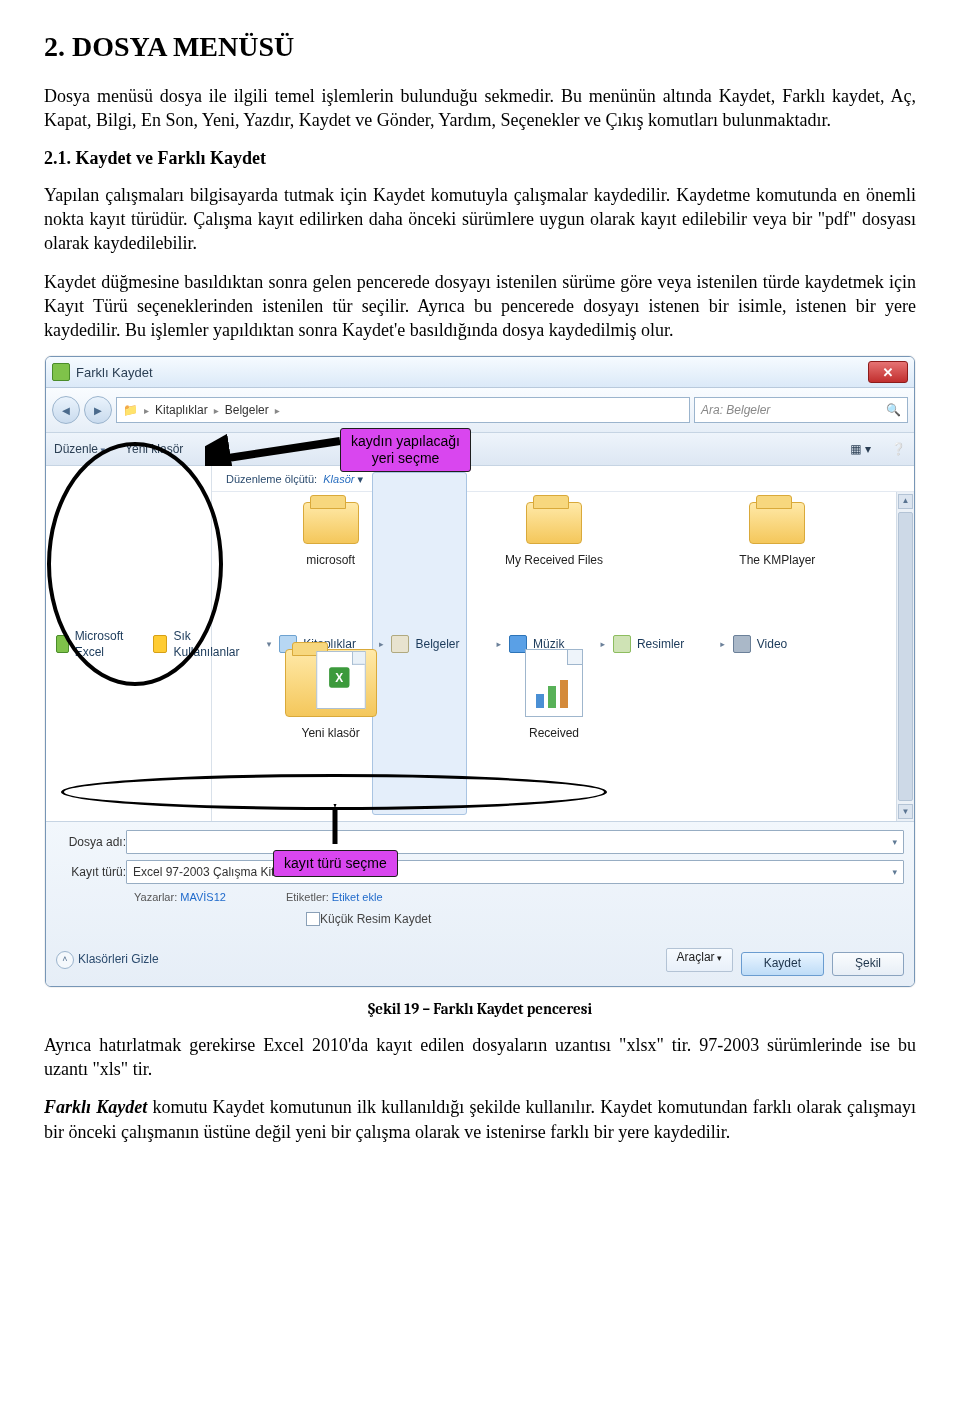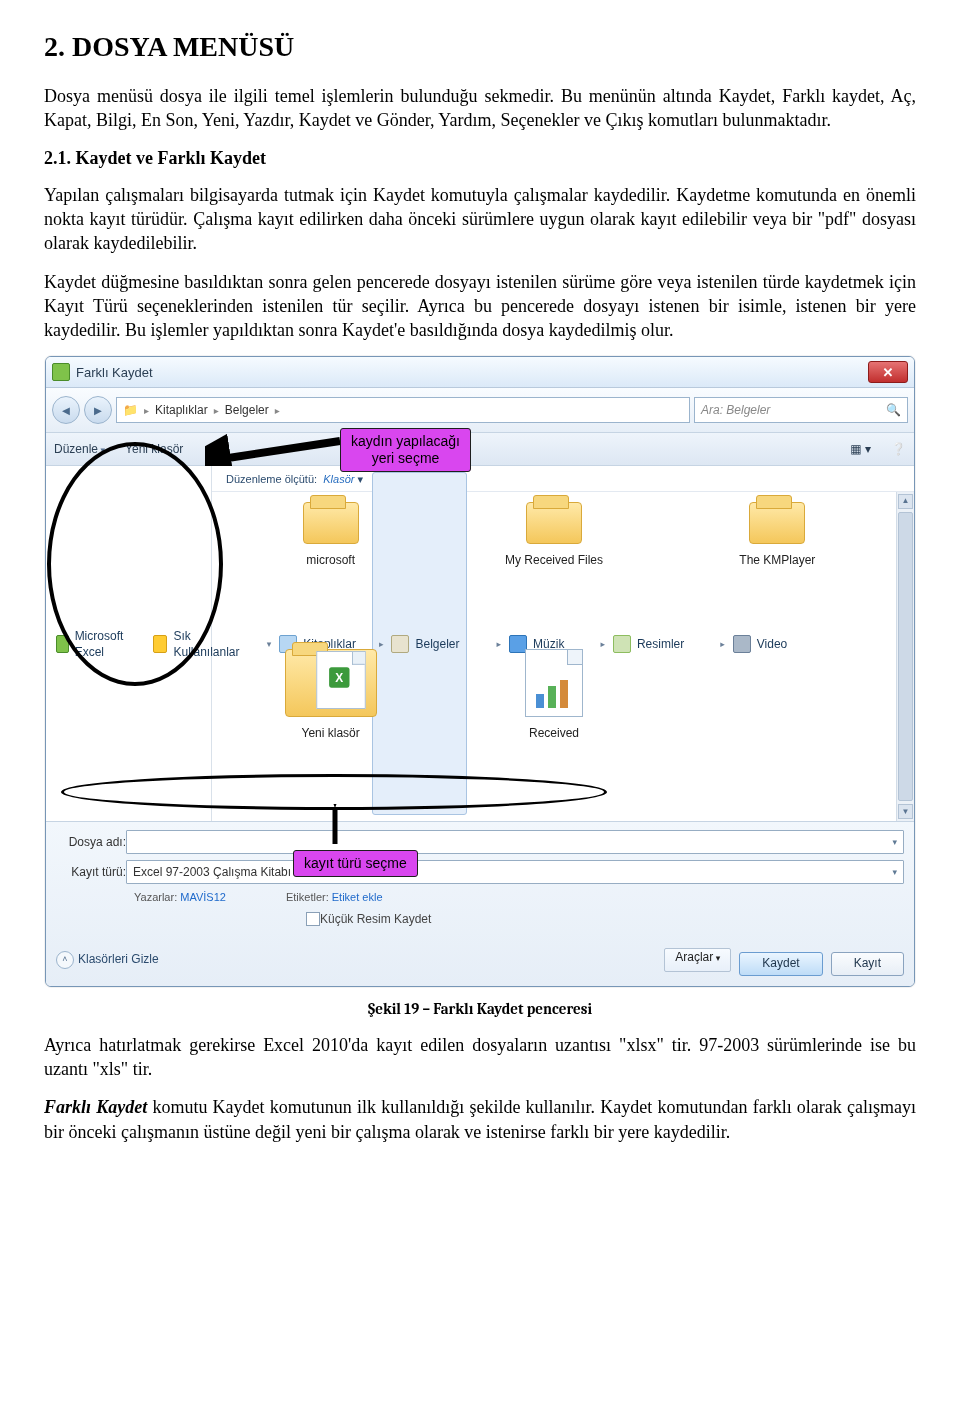--- a/index.html
+++ b/index.html
@@ -204,21 +204,21 @@
 
   <div class="ellipse" style="left:16px;top:418px;width:540px;height:30px;border-width:3px;"></div>
   <svg class="arrow-svg" style="left:260px;top:448px;width:60px;height:50px;">
     <defs>
         <marker id="ah2" markerWidth="10" markerHeight="10" refX="8" refY="3" orient="auto">
           <path d="M0,0 L0,6 L8,3 z" fill="#000"></path>
         </marker>
       </defs>
     <line x1="30" y1="4" x2="30" y2="40" stroke="#000" stroke-width="5" marker-start="url(#ah2)"></line>
   </svg>
-  <div class="callout" style="left:248px;top:494px;">kayıt türü seçme</div>
+  <div class="callout" style="left:228px;top:494px;">kayıt türü seçme</div>
 
   <div class="win">
     <div class="titlebar">
       <span class="appicon"></span>
       <span class="title">Farklı Kaydet</span>
       <span class="titlebar-spacer"></span>
       <span class="close-btn">✕</span>
     </div>
 
     <div class="navbar">
@@ -360,21 +360,21 @@
         <span>Küçük Resim Kaydet</span>
       </div>
       <div class="btnrow">
         <span class="hide">
             <span class="circ">˄</span>
             <span>Klasörleri Gizle</span>
           </span>
         <span class="btnrow-spacer"></span>
         <span class="toolsbtn">Araçlar</span>
         <span class="winbtn primary">Kaydet</span>
-        <span class="winbtn normal">Kayıt</span>
+        <span class="winbtn normal">Şekil</span>
       </div>
     </div>
   </div>
 </div>
 
 <div class="caption">Şekil 19 – Farklı Kaydet penceresi</div>
 
 <p>Ayrıca hatırlatmak gerekirse Excel 2010'da kayıt edilen dosyaların uzantısı "xlsx" tir. 97-2003 sürümlerinde ise bu uzantı "xls" tir.</p>
 
 <p><span class="bolditalic">Farklı Kaydet</span><span> komutu Kaydet komutunun ilk kullanıldığı şekilde kullanılır. Kaydet komutundan farklı olarak çalışmayı bir önceki çalışmanın üstüne değil yeni bir çalışma olarak ve istenirse farklı bir yere kaydedilir.</span></p>

